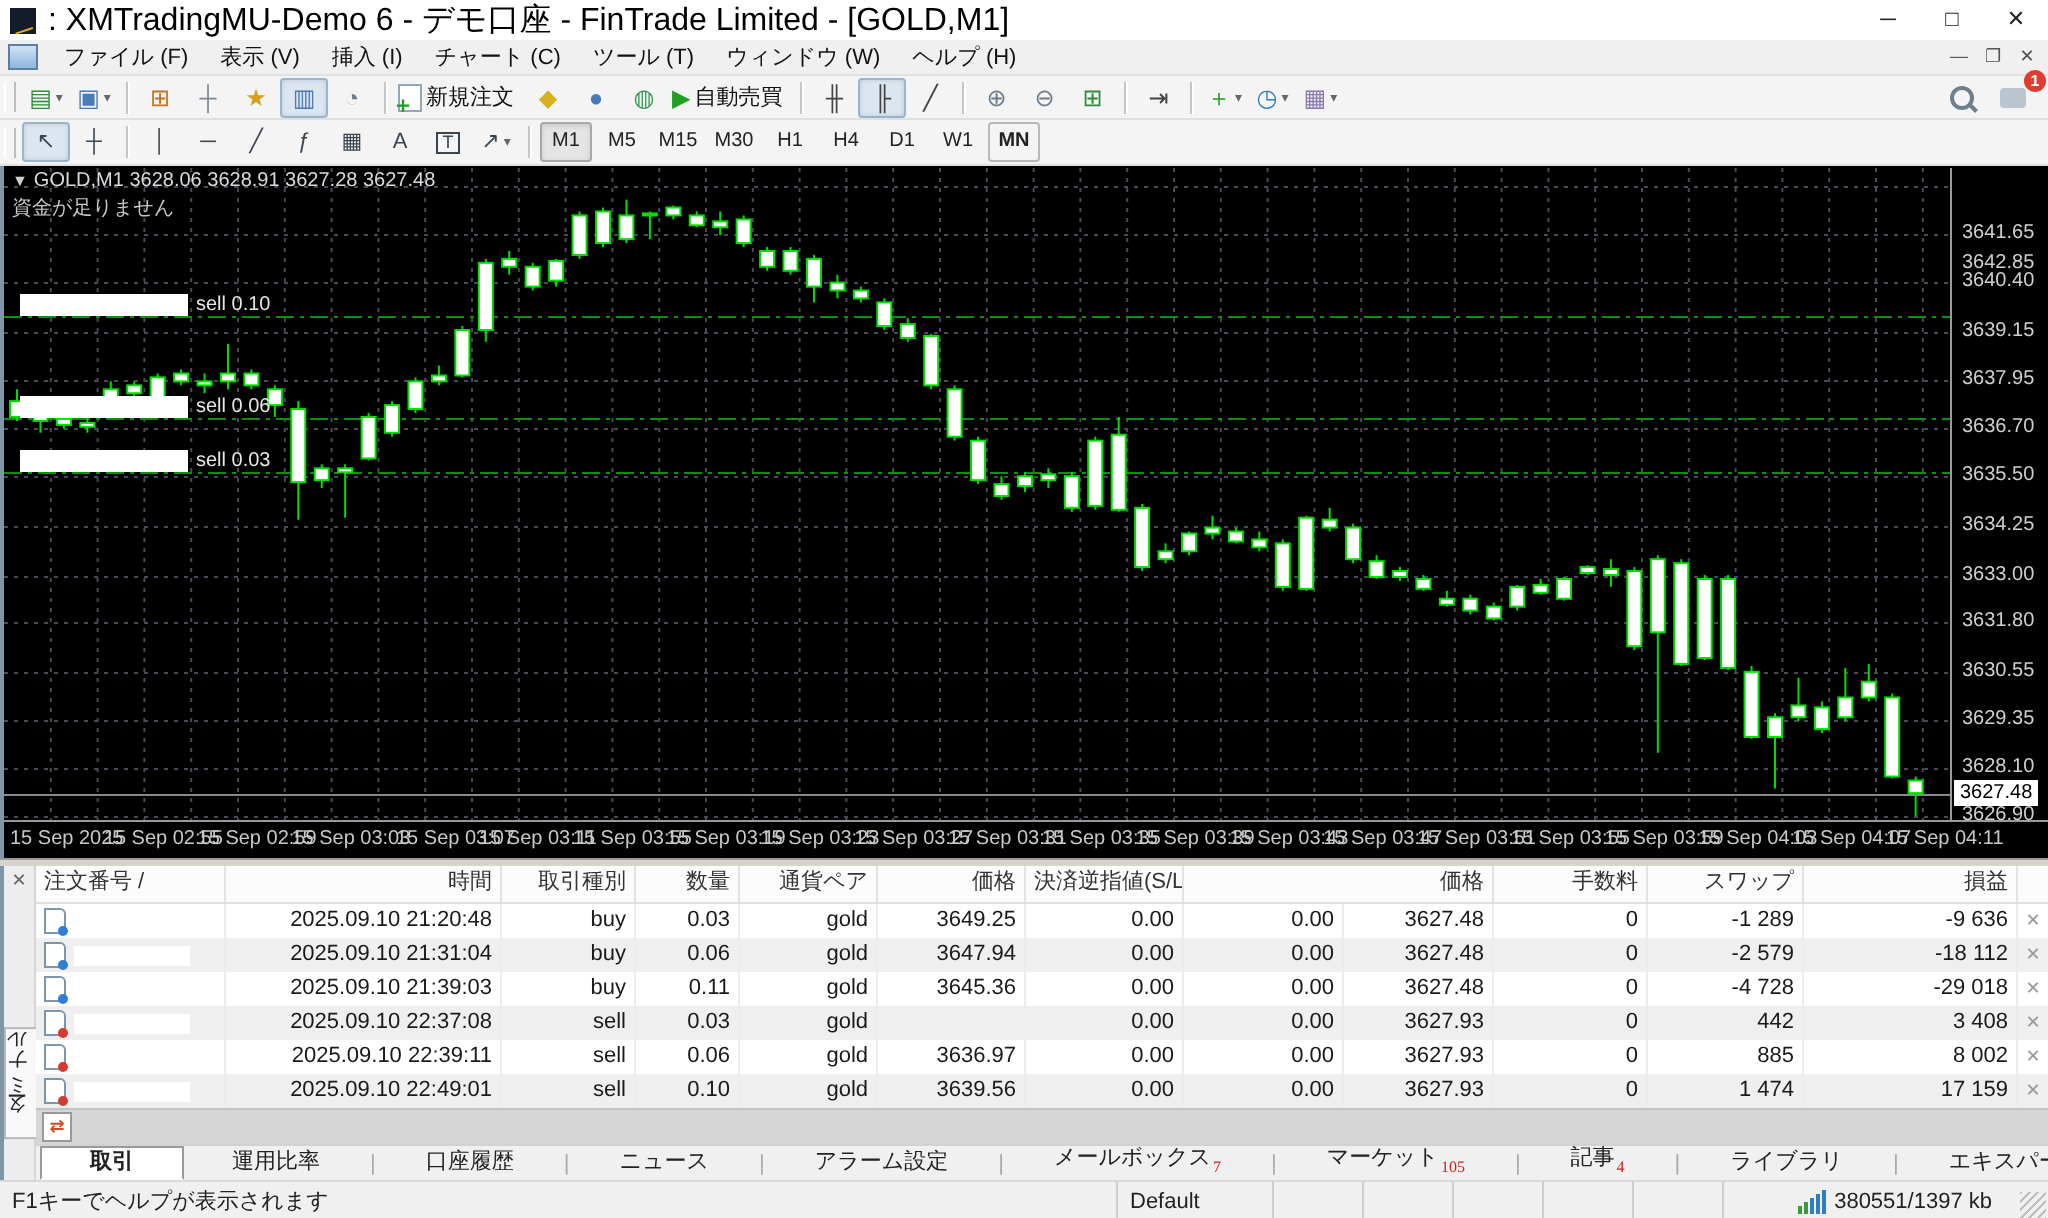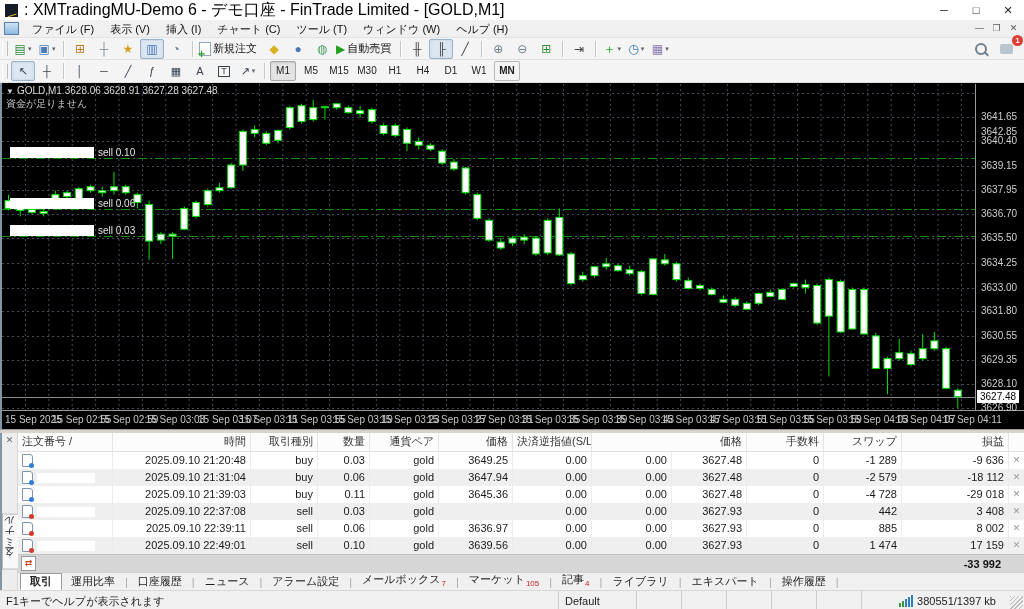--- a/index.html
+++ b/index.html
@@ -94,21 +94,21 @@
   .balrow{height:17px;background:#d6d6d6;display:flex;align-items:center;font-weight:bold;color:#111;
     position:relative;flex:0 0 auto;border-top:1px solid #c2c2c2;}
   .balico{width:13px;height:13px;background:#fff;border:1px solid #9a9a9a;margin:0 6px 0 3px;
     text-align:center;line-height:12px;font-size:9px;color:#d64a1e;flex:0 0 auto;}
   .balpart{margin-right:16px;white-space:nowrap;}
   .baltotal{position:absolute;right:24px;font-weight:bold;}
   .tfill{flex:1;background:#fff;}
 
   
   .tabsrow{height:17px;background:#f0f0f0;border-top:1px solid #d2d2d2;display:flex;align-items:center;flex:0 0 auto;padding-left:17px;}
-  .ttab{padding:0 9px;line-height:15px;color:#222;white-space:nowrap;}
+  .ttab{padding:0 24px;line-height:15px;color:#222;white-space:nowrap;font-family:Liberation Serif, serif;}
   .ttab.active{background:#fff;border:1px solid #9a9a9a;border-bottom:1px solid #fff;font-weight:bold;margin-top:-1px;}
   .tabsep{color:#aaa;margin:0 1px;}
   .tcount{color:#cc2020;font-size:8px;vertical-align:sub;margin-left:1px;}
 
   
   .statusbar{height:20px;background:#f0f0f0;border-top:1px solid #d8d8d8;display:flex;align-items:center;flex:0 0 auto;color:#222;}
   .scell{height:20px;line-height:20px;padding:0 6px;border-right:1px solid #cdcdcd;box-sizing:border-box;white-space:nowrap;overflow:hidden;}
   .bars{display:inline-flex;align-items:flex-end;gap:1px;margin-right:4px;height:12px;}
   .bars i{display:block;width:2px;background:#3a9a3a;}
   .bars i:nth-child(n+3){background:#2e7dbe;}

